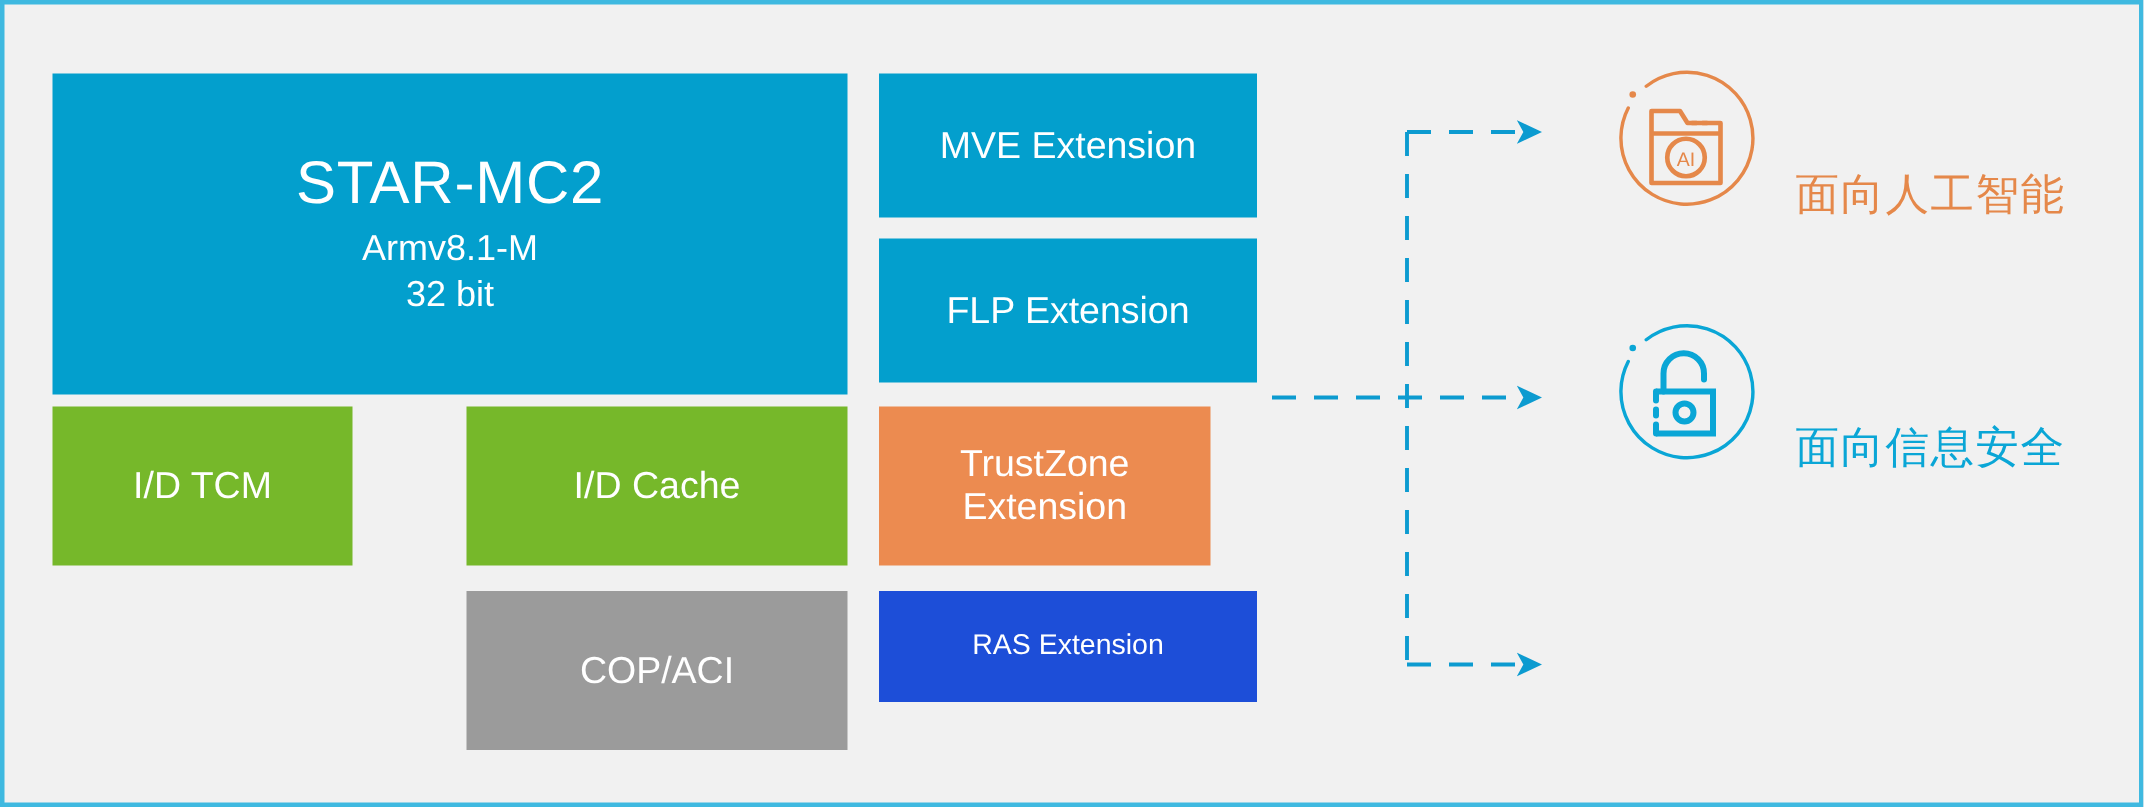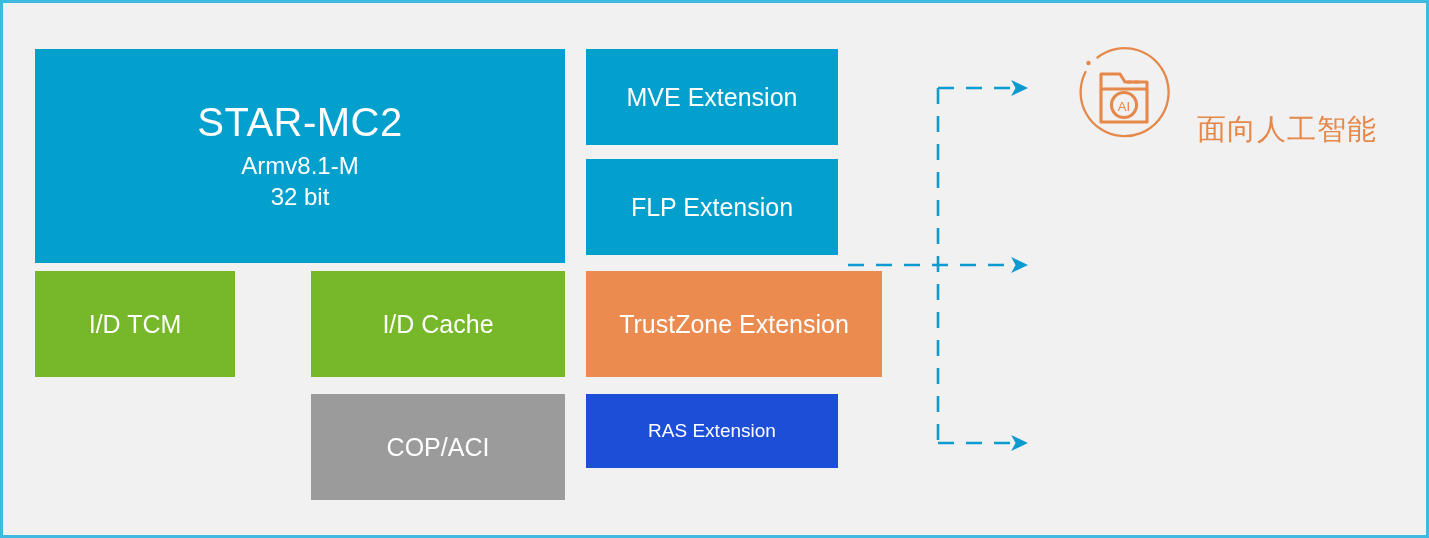--- a/index.html
+++ b/index.html
@@ -39,21 +39,21 @@
   .b-main .title{font-size:40px;letter-spacing:.5px;margin-bottom:6px;}
   .b-main .sub{font-size:24px;line-height:1.28;}
 
   .b-tcm  {left:32px; top:268px;width:200px;height:106px;background:#76b82a;font-size:25px;}
   .b-cache{left:308px;top:268px;width:254px;height:106px;background:#76b82a;font-size:25px;}
   .b-etm  {left:32px; top:391px;width:254px;height:106px;background:#e35c0a;font-size:25px;}
   .b-cop  {left:308px;top:391px;width:254px;height:106px;background:#9b9b9b;font-size:25px;}
 
   .b-mve {left:583px;top:46px; width:252px;height:96px; background:#039fcd;font-size:25px;}
   .b-flp {left:583px;top:156px;width:252px;height:96px; background:#039fcd;font-size:25px;}
-  .b-tz  {left:583px;top:268px;width:296px;height:106px;background:#ec8b50;font-size:25px;}
+  .b-tz  {left:583px;top:268px;width:221px;height:106px;background:#ec8b50;font-size:25px;}
   .b-ras {left:583px;top:391px;width:252px;height:74px;background:#1d4ed8;font-size:19px;}
 
   
   #connectors{position:absolute;left:0;top:0;width:1429px;height:538px;pointer-events:none;}
 
   
   .feature{
     position:absolute;
     display:flex;
     align-items:flex-end;
@@ -145,15 +145,33 @@
         <line x1="57" y1="36" x2="60" y2="36" stroke="#e5884a" stroke-width="3.1" stroke-linecap="round"></line>
         <line x1="64" y1="36" x2="67" y2="36" stroke="#e5884a" stroke-width="3.1" stroke-linecap="round"></line>
 
         <circle cx="53" cy="59" r="12.5" fill="none" stroke="#e5884a" stroke-width="3.1"></circle>
         <text x="53" y="64.5" text-anchor="middle" font-family="Liberation Sans, sans-serif" font-size="13" fill="#e5884a">AI</text>
       </svg>
     </div>
     <div class="feat-label c-orange">面向人工智能</div>
   </div>
 
+  <div class="feature f-sec">
+    <div class="icon-wrap">
+      <svg viewBox="0 0 104 104" xmlns="http://www.w3.org/2000/svg">
+        <path d="M 26.5 11.5 A 44 44 0 1 1 14.5 26.0" fill="none" stroke="#0aa6d6" stroke-width="2.3" stroke-linecap="round"></path>
+        <circle cx="17.5" cy="17.0" r="2.2" fill="#0aa6d6"></circle>
+
+        <path d="M 38 46 L 38 34 A 13.5 13.5 0 0 1 65 34 L 65 38" fill="none" stroke="#0aa6d6" stroke-width="4" stroke-linecap="round"></path>
+
+        <path d="M 33 46 L 71 46 L 71 74 L 33 74" fill="none" stroke="#0aa6d6" stroke-width="4" stroke-linejoin="miter"></path>
+        <line x1="33" y1="46" x2="33" y2="52" stroke="#0aa6d6" stroke-width="4" stroke-linecap="round"></line>
+        <line x1="33" y1="58" x2="33" y2="62" stroke="#0aa6d6" stroke-width="4" stroke-linecap="round"></line>
+        <line x1="33" y1="68" x2="33" y2="74" stroke="#0aa6d6" stroke-width="4" stroke-linecap="round"></line>
+
+        <circle cx="52" cy="60" r="6" fill="none" stroke="#0aa6d6" stroke-width="4"></circle>
+      </svg>
+    </div>
+    <div class="feat-label c-blue">面向信息安全</div>
+  </div>
 
 
 </div>
 
 </body></html>

